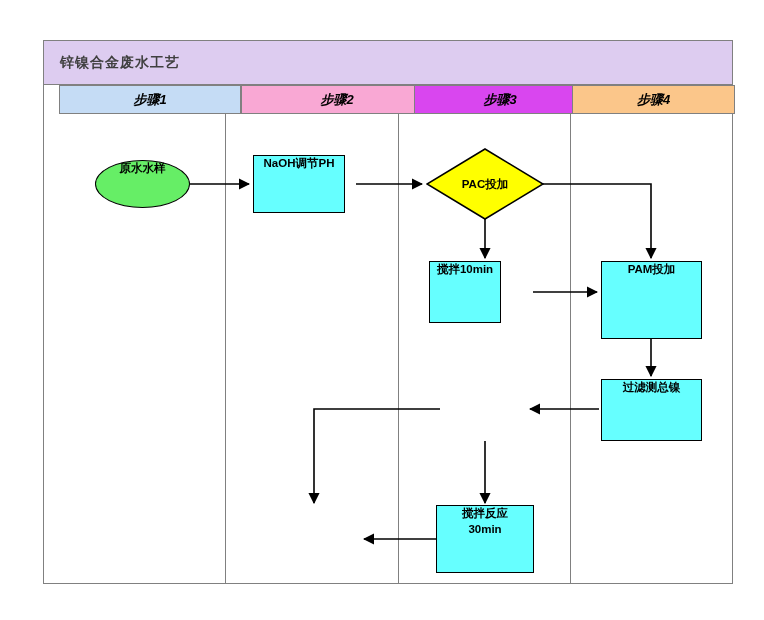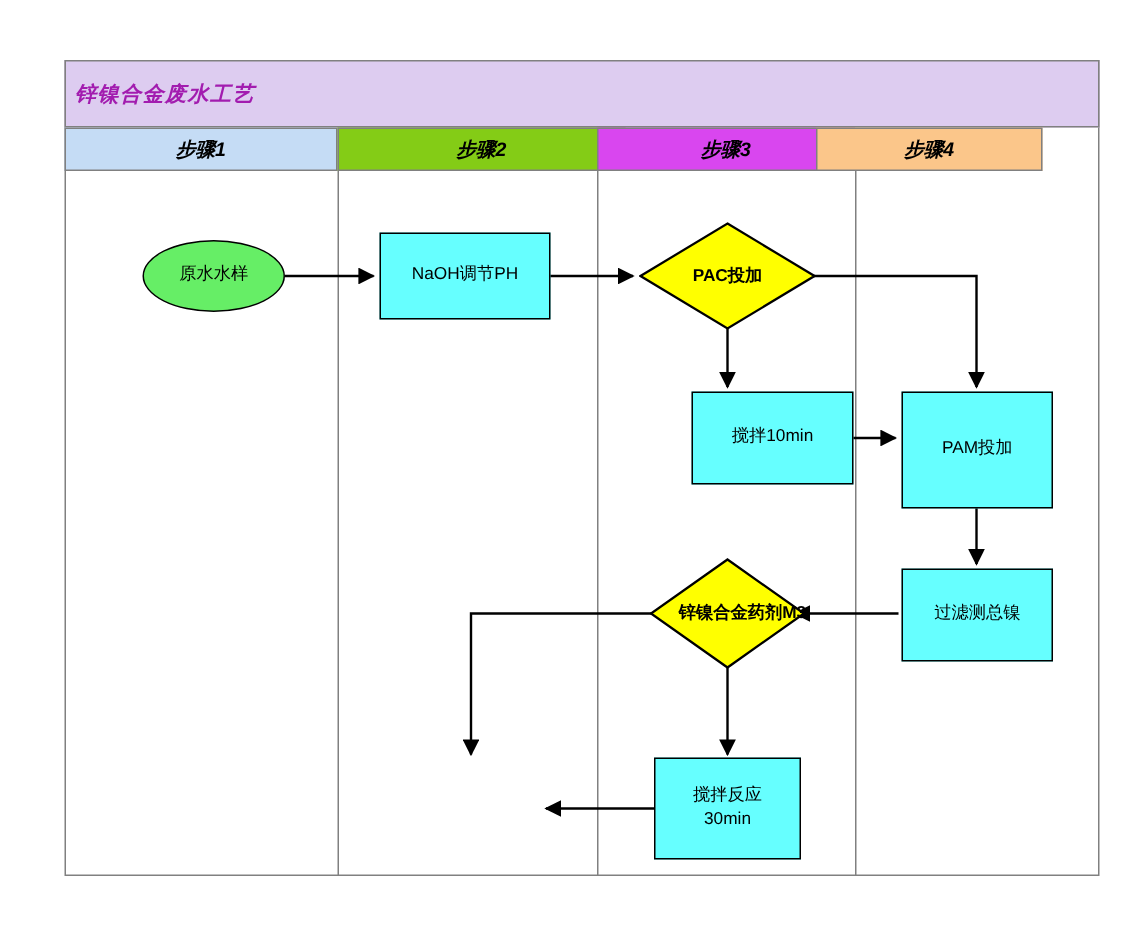--- a/index.html
+++ b/index.html
@@ -36,59 +36,59 @@
     width: 690px;
     height: 45px;
     background: #ddccf0;
     border: 1px solid #808080;
     box-sizing: border-box;
     display: flex;
     align-items: center;
   }
   .title-bar .title-text {
     font-size: 14px;
-    font-style: italic;
-    font-weight: bold;
-    color: #a21caf;
-    padding-left: 6px;
+    font-weight: bold;
+    color: #404040;
+    padding-left: 16px;
     letter-spacing: 1px;
   }
   .col-head {
     position: absolute;
     top: 85px;
     height: 29px;
     border: 1px solid #808080;
     box-sizing: border-box;
     display: flex;
     align-items: center;
     justify-content: center;
     font-size: 13px;
     font-style: italic;
     font-weight: bold;
     color: #000000;
+    margin-left: 16px;
   }
   .col-div {
     position: absolute;
     top: 114px;
     width: 1px;
     height: 470px;
     background: #808080;
   }
 
   
   .node {
     position: absolute;
     box-sizing: border-box;
     display: flex;
-    align-items: center;
     justify-content: center;
     text-align: center;
     font-size: 11.5px;
     color: #000000;
     line-height: 1.35;
+    font-weight: bold;
   }
   .rect {
     border: 1px solid #000000;
     background: #66ffff;
   }
   .ellipse {
     border: 1px solid #000000;
     background: #66ee66;
     border-radius: 50%;
   }
@@ -128,27 +128,27 @@
 
   <div class="frame"></div>
 
   <div class="title-bar">
     <span class="title-text">锌镍合金废水工艺</span>
   </div>
 
   <div class="col-head" id="ch0" style="left:43px; width:182px; background:#c5dcf5;">
     <span>步骤1</span>
   </div>
-  <div class="col-head" id="ch1" style="left:225px; width:192px; background:#84cc16;">
+  <div class="col-head" id="ch1" style="left:225px; width:192px; background:#f9a8d4;">
     <span>步骤2</span>
   </div>
   <div class="col-head" id="ch2" style="left:398px; width:172px; background:#d946ef;">
     <span>步骤3</span>
   </div>
-  <div class="col-head" id="ch3" style="left:544px; width:151px; background:#fbc68a;">
+  <div class="col-head" id="ch3" style="left:556px; width:163px; background:#fbc68a;">
     <span>步骤4</span>
   </div>
 
   <div class="col-div" style="left:225px;"></div>
   <div class="col-div" style="left:398px;"></div>
   <div class="col-div" style="left:570px;"></div>
 
   <svg class="edge-layer">
     <defs>
       <marker id="arrow" viewBox="0 0 10 10" refX="9" refY="5" markerWidth="7" markerHeight="7" orient="auto-start-reverse">
@@ -174,48 +174,42 @@
 
     <polyline points="440,409 314,409 314,503" fill="none" stroke="#000" stroke-width="1.6" marker-end="url(#arrow)"></polyline>
 
     <line x1="436" y1="539" x2="364" y2="539" stroke="#000" stroke-width="1.6" marker-end="url(#arrow)"></line>
   </svg>
 
   <div class="node ellipse" style="left:95px; top:160px; width:95px; height:48px;">
     <span>原水水样</span>
   </div>
 
-  <div class="node rect" style="left:253px; top:155px; width:114px; height:58px;">
+  <div class="node rect" style="left:253px; top:155px; width:92px; height:58px;">
     <span>NaOH调节PH</span>
   </div>
 
   <div class="diamond-wrap" style="left:426px; top:148px; width:118px; height:72px;">
     <svg class="diamond-shape" viewBox="0 0 118 72" preserveAspectRatio="none">
       <polygon points="59,1 117,36 59,71 1,36" fill="#ffff00" stroke="#000000" stroke-width="1.5"></polygon>
     </svg>
     <div class="diamond-label">PAC投加</div>
   </div>
 
-  <div class="node rect" style="left:461px; top:261px; width:108px; height:62px;">
+  <div class="node rect" style="left:429px; top:261px; width:72px; height:62px;">
     <span>搅拌10min</span>
   </div>
 
   <div class="node rect" style="left:601px; top:261px; width:101px; height:78px;">
     <span>PAM投加</span>
   </div>
 
   <div class="node rect" style="left:601px; top:379px; width:101px; height:62px;">
     <span>过滤测总镍</span>
   </div>
 
-  <div class="diamond-wrap" style="left:433px; top:372px; width:104px; height:74px;">
-    <svg class="diamond-shape" viewBox="0 0 104 74" preserveAspectRatio="none">
-      <polygon points="52,1 103,37 52,73 1,37" fill="#ffff00" stroke="#000000" stroke-width="1.5"></polygon>
-    </svg>
-    <div class="diamond-label" style="padding:0 10px;">锌镍合金药剂M3</div>
-  </div>
 
   <div class="node rect" style="left:436px; top:505px; width:98px; height:68px;">
     <span style="padding:0 24px;">搅拌反应30min</span>
   </div>
 
 
 </div>
 
 </body></html>

